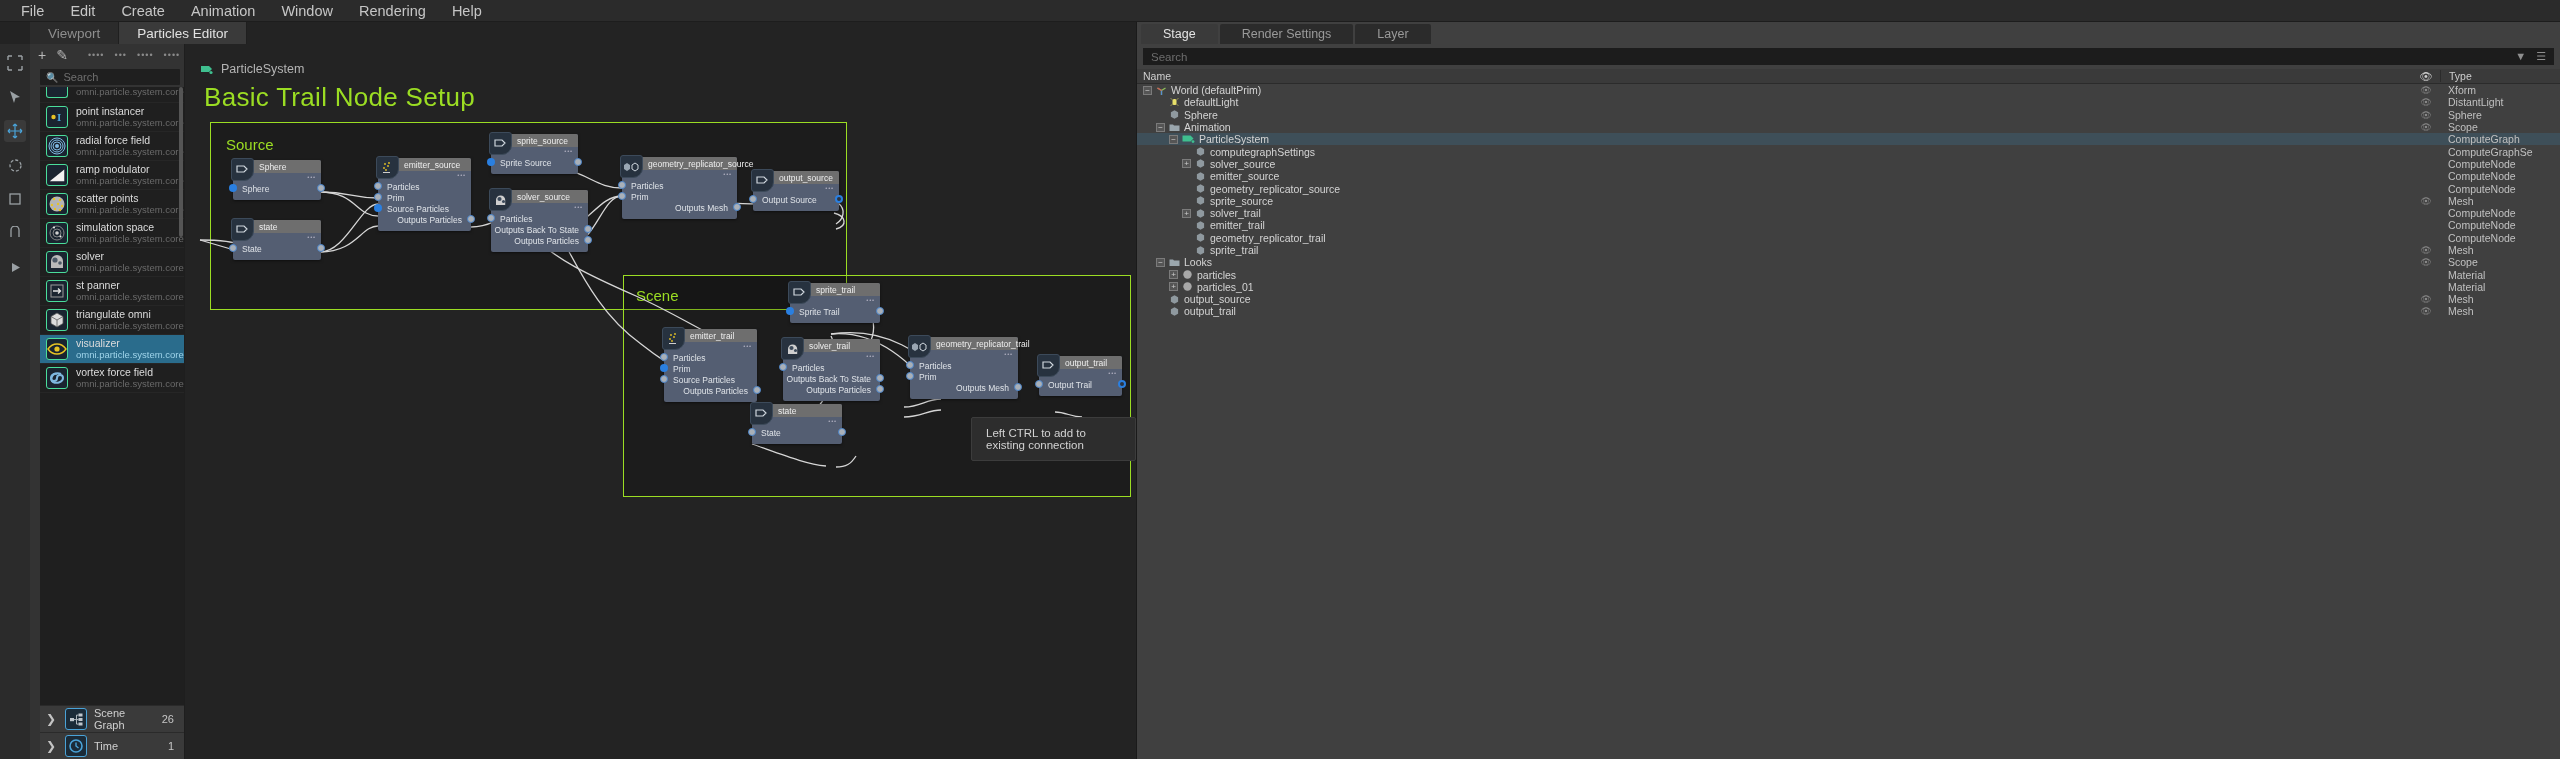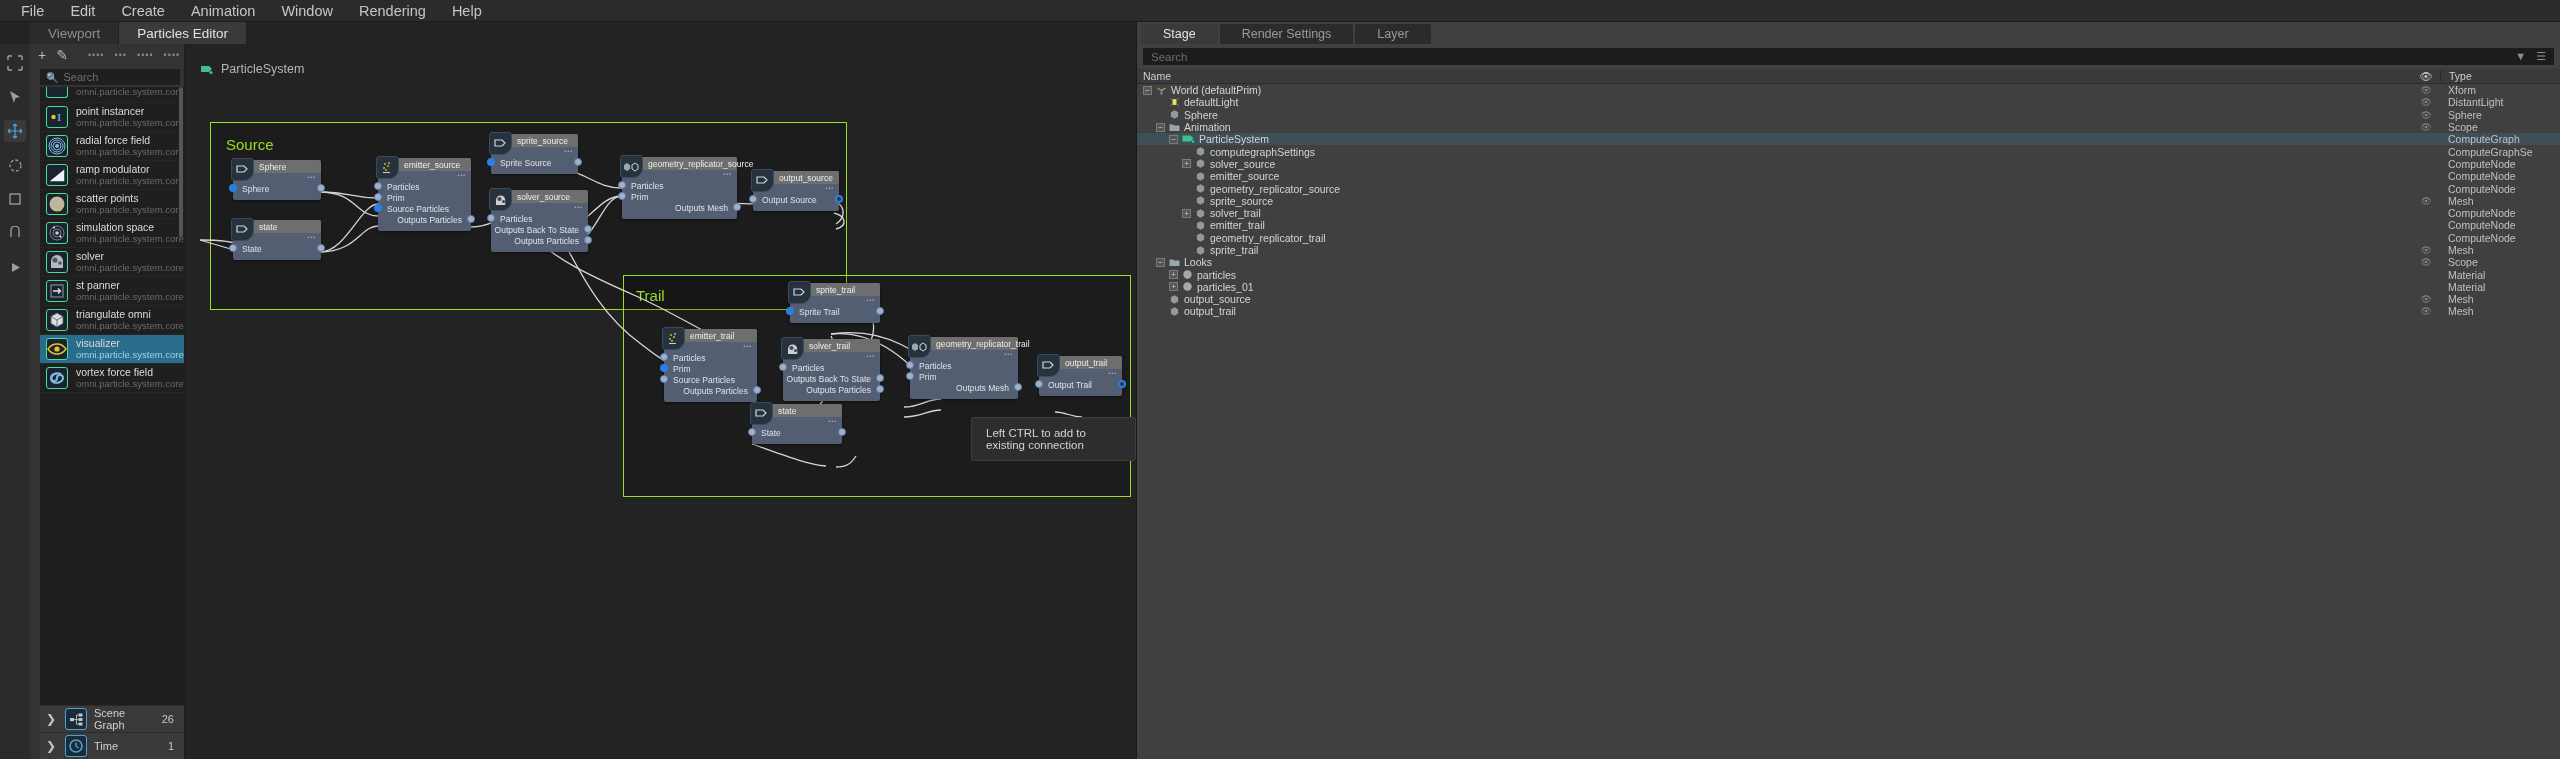--- a/index.html
+++ b/index.html
@@ -499,26 +499,27 @@
   <div class="graph">
 
     <div class="graph-header">
       <svg width="13" height="11" viewBox="0 0 13 11">
           <path d="M1 2h8l3 3-3 3H1z" fill="#3fbf8f"></path>
           <circle cx="11" cy="8.5" r="1.6" fill="#3fbf8f"></circle>
         </svg>
       <span class="gtitle">ParticleSystem</span>
     </div>
 
+    <div class="graph-title">Basic Trail Node Setup</div>
 
     <div class="grp" style="left:24px; top:78px; width:637px; height:188px;"></div>
     <div class="grp-label" style="left:40px; top:92px;">Source</div>
 
     <div class="grp" style="left:437px; top:231px; width:508px; height:222px;"></div>
-    <div class="grp-label" style="left:450px; top:243px;">Trail</div>
+    <div class="grp-label" style="left:450px; top:243px;">Scene</div>
 
     <svg width="950" height="715" style="position:absolute;left:0;top:0;pointer-events:none;">
       <g stroke="#d6d6d6" stroke-width="1.3" fill="none">
         <path d="M134,148 C165,148 165,154 192,154"></path>
         <path d="M134,148 C170,148 170,172 192,172"></path>
         <path d="M134,208 C160,208 175,160 192,160"></path>
         <path d="M134,208 C170,208 175,182 192,182"></path>
         <path d="M14,196 C60,196 70,207 55,207"></path>
         <path d="M14,196 L55,208"></path>
         <path d="M285,183 C305,183 310,174 322,174"></path>

